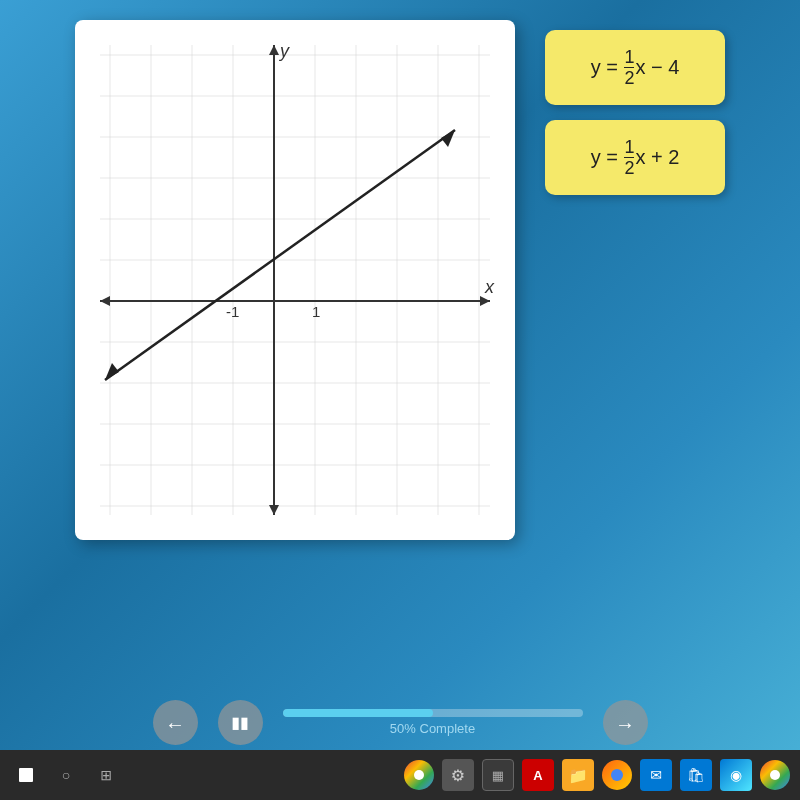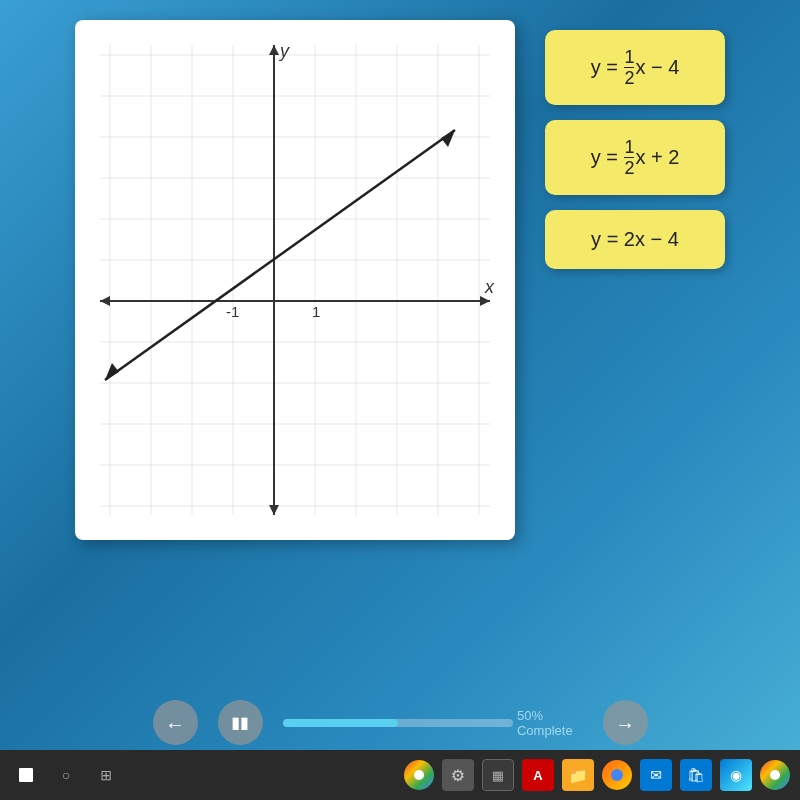--- a/index.html
+++ b/index.html
@@ -133,21 +133,21 @@
       cursor: pointer;
       display: flex;
       align-items: center;
       justify-content: center;
     }
 
     .progress-container {
       flex: 1;
       max-width: 300px;
       display: flex;
-      flex-direction: row;
+      flex-direction: column;
       align-items: center;
       gap: 4px;
     }
 
     .progress-bar-bg {
       width: 100%;
       height: 8px;
       background: rgba(255,255,255,0.3);
       border-radius: 4px;
       overflow: hidden;
@@ -275,23 +275,20 @@
 
     <button class="answer-card">
       <span>y&nbsp;=&nbsp;</span>
       <span class="fraction">
         <span class="num">1</span>
         <span class="den">2</span>
       </span>
       <span>x&nbsp;+&nbsp;2</span>
     </button>
 
-    <button class="answer-card">
-      <span>y = 2x − 4</span>
-    </button>
 
 
   </div>
 </div>
 
 <div class="bottom-bar">
   <button class="nav-btn">
     <span>←</span>
   </button>
   <button class="pause-btn">

